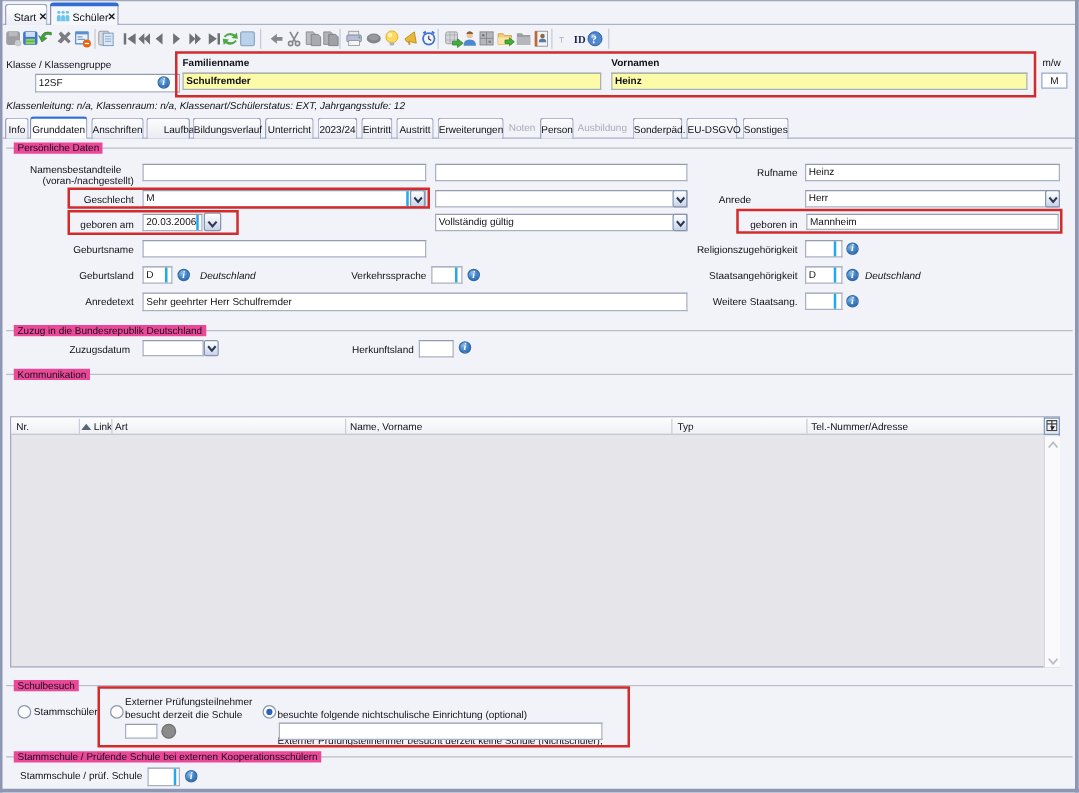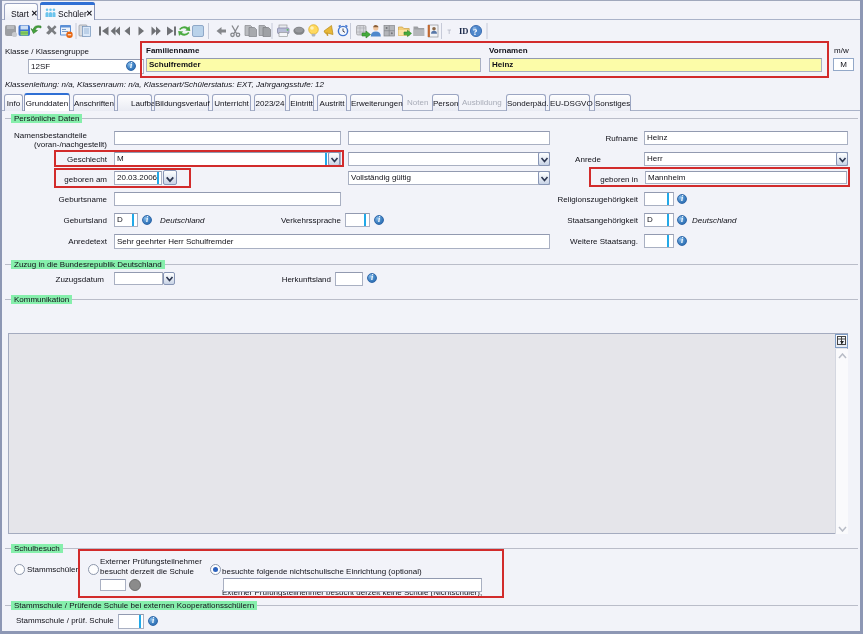--- a/index.html
+++ b/index.html
@@ -5,21 +5,21 @@
 html,body{margin:0;padding:0;}
 body{width:863px;height:634px;overflow:hidden;position:relative;
  font-family:"Liberation Sans",sans-serif;font-size:8px;color:#101018;
  background:#f2f3f9;}
 *{box-sizing:border-box;}
 .abs{position:absolute;}
 .lbl{position:absolute;font-size:8px;line-height:9px;color:#101018;white-space:nowrap;}
 .f{position:absolute;background:#fff;border:1px solid #a9b0c2;border-top-color:#929ab0;
  font-size:8px;line-height:11px;padding:0 2px;white-space:nowrap;overflow:hidden;}
 .etch{position:absolute;height:1px;background:#babdc9;}
-.gtitle{position:absolute;font-size:8px;line-height:9px;color:#101018;background:#86efac;padding:0 3px;white-space:nowrap;}
+.gtitle{position:absolute;font-size:8px;line-height:9px;color:#101018;background:#ec4899;padding:0 3px;white-space:nowrap;}
 .redbox{position:absolute;border:2px solid #d22b2b;z-index:50;pointer-events:none;}
 .bar{position:absolute;width:2px;background:#22a9e8;z-index:5;}
 .info{position:absolute;width:10px;height:10px;border-radius:50%;
  background:radial-gradient(circle at 35% 30%, #8cc0ec 0%, #4284c4 50%, #2262a8 100%);
  border:1px solid #3068aa;}
 .info:after{content:"i";position:absolute;left:0;right:0;top:-1px;text-align:center;
  color:#fff;font:italic bold 8px "Liberation Serif",serif;}
 .cmbtn{position:absolute;width:12px;border:1px solid #8795b5;border-radius:2px;
  background:linear-gradient(#feffff 0%,#e8edf5 45%,#c8d3e6 100%);z-index:4;}
 .cmbtn svg{position:absolute;left:0px;top:3px;}
@@ -240,21 +240,21 @@
 <div class="tab2 dis" style="left:407px;width:21px;">Noten</div>
 <div class="tab2" style="left:432px;width:27px;">Person</div>
 <div class="tab2 dis" style="left:462px;width:37px;">Ausbildung</div>
 <div class="tab2" style="left:506px;width:40px;">Sonderpäd.</div>
 <div class="tab2" style="left:549px;width:41px;">EU-DSGVO</div>
 <div class="tab2" style="left:594px;width:37px;">Sonstiges</div>
 
 <div class="etch" style="left:5px;top:118px;width:853px;"></div>
 <div class="gtitle" style="left:11px;top:114px;">Persönliche Daten</div>
 
-<div class="lbl" style="left:14px;top:131px;width:93px;text-align:left;">Namensbestandteile</div>
+<div class="lbl" style="left:14px;top:131px;width:93px;text-align:center;">Namensbestandteile</div>
 <div class="lbl" style="left:14px;top:140px;width:93px;text-align:right;">(voran-/nachgestellt)</div>
 <div class="f" style="left:114px;top:131px;width:227px;height:14px;"></div>
 <div class="f" style="left:348px;top:131px;width:202px;height:14px;"></div>
 <div class="lbl" style="left:538px;top:134px;width:100px;text-align:right;">Rufname</div>
 <div class="f" style="left:644px;top:131px;width:204px;height:14px;">Heinz</div>
 
 <div class="redbox" style="left:54px;top:150px;width:290px;height:17px;"></div>
 <div class="lbl" style="left:14px;top:155px;width:93px;text-align:right;">Geschlecht</div>
 <div class="f" style="left:114px;top:152px;width:227px;height:14px;">M</div>
 <div class="bar" style="left:325px;top:153px;height:12px;"></div>
@@ -335,20 +335,36 @@
     </svg>
   </div>
 <div class="lbl" style="left:231px;top:275px;width:100px;text-align:right;">Herkunftsland</div>
 <div class="f" style="left:335px;top:272px;width:28px;height:14px;"></div>
 <div class="info" style="left:367px;top:273px;"></div>
 
 <div class="etch" style="left:5px;top:299px;width:853px;"></div>
 <div class="gtitle" style="left:11px;top:295px;">Kommunikation</div>
 
 <div class="abs" style="left:8px;top:333px;width:840px;height:201px;border:1px solid #a4abbf;background:#e5e5ea;">
+ <div class="abs" style="left:0;top:0;width:826px;height:14px;background:linear-gradient(#fdfdfe,#eef0f5);border-bottom:1px solid #c3c7d3;">
+  <div class="abs" style="left:4px;top:3px;">Nr.</div>
+  <svg class="abs" style="left:56px;top:5px;" width="8" height="5" viewBox="0 0 8 5">
+        <path d="M4 0 L8 5 L0 5 z" fill="#5a6478"></path>
+      </svg>
+  <div class="abs" style="left:66px;top:3px;">Link</div>
+  <div class="abs" style="left:83px;top:3px;">Art</div>
+  <div class="abs" style="left:271px;top:3px;">Name, Vorname</div>
+  <div class="abs" style="left:533px;top:3px;">Typ</div>
+  <div class="abs" style="left:640px;top:3px;">Tel.-Nummer/Adresse</div>
+  <div class="abs" style="left:54px;top:1px;width:1px;height:12px;background:#c9cdd9;"></div>
+  <div class="abs" style="left:80px;top:1px;width:1px;height:12px;background:#c9cdd9;"></div>
+  <div class="abs" style="left:267px;top:1px;width:1px;height:12px;background:#c9cdd9;"></div>
+  <div class="abs" style="left:528px;top:1px;width:1px;height:12px;background:#c9cdd9;"></div>
+  <div class="abs" style="left:636px;top:1px;width:1px;height:12px;background:#c9cdd9;"></div>
+ </div>
 
  <div class="abs" style="left:826px;top:0;width:13px;height:14px;border:1px solid #7f9cc4;background:linear-gradient(#fcfdfe,#e4e9f2);">
   <svg width="9" height="9" viewBox="0 0 9 9" style="position:absolute;left:1px;top:1px;">
         <rect x="0.5" y="0.5" width="8" height="8" fill="none" stroke="#444" stroke-width="1"></rect>
         <line x1="0.5" y1="3" x2="8.5" y2="3" stroke="#444"></line>
         <line x1="4.5" y1="0.5" x2="4.5" y2="8.5" stroke="#444"></line>
         <path d="M3 5 L7 5 L5 8 z" fill="#222"></path>
       </svg>
  </div>
 

